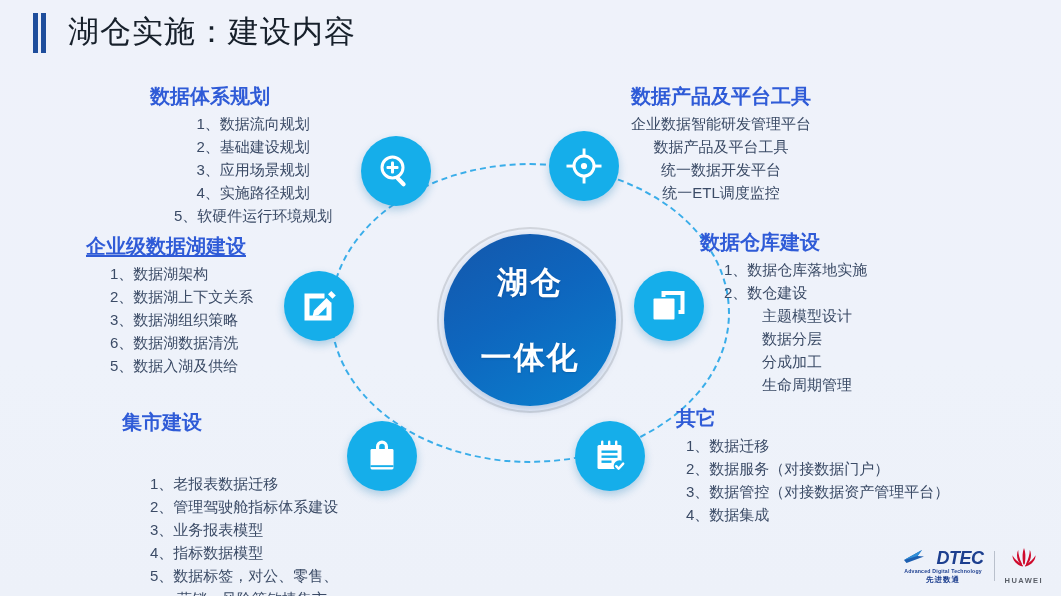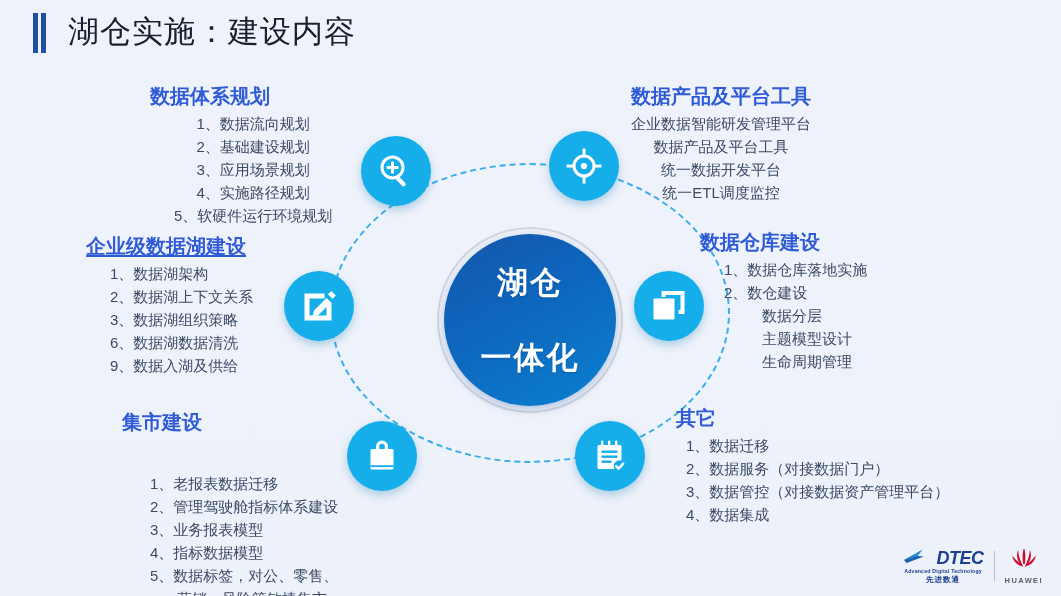--- a/index.html
+++ b/index.html
@@ -257,31 +257,32 @@
     </ul>
   </div>
 
   <div class="block blk-3">
     <h3 class="underline">企业级数据湖建设</h3>
     <ul>
       <li>1、数据湖架构</li>
       <li>2、数据湖上下文关系</li>
       <li>3、数据湖组织策略</li>
       <li>6、数据湖数据清洗</li>
-      <li>9、数据入湖及供给</li>
+      <li>5、数据入湖及供给</li>
     </ul>
   </div>
 
   <div class="block blk-4">
     <h3>数据仓库建设</h3>
     <ul>
       <li>1、数据仓库落地实施</li>
       <li>2、数仓建设</li>
+      <li class="sub">主题模型设计</li>
       <li class="sub">数据分层</li>
-      <li class="sub">主题模型设计</li>
+      <li class="sub">分成加工</li>
       <li class="sub">生命周期管理</li>
     </ul>
   </div>
 
   <div class="block blk-5">
     <h3>集市建设</h3>
     <ul>
       <li>1、老报表数据迁移</li>
       <li>2、管理驾驶舱指标体系建设</li>
       <li>3、业务报表模型</li>

